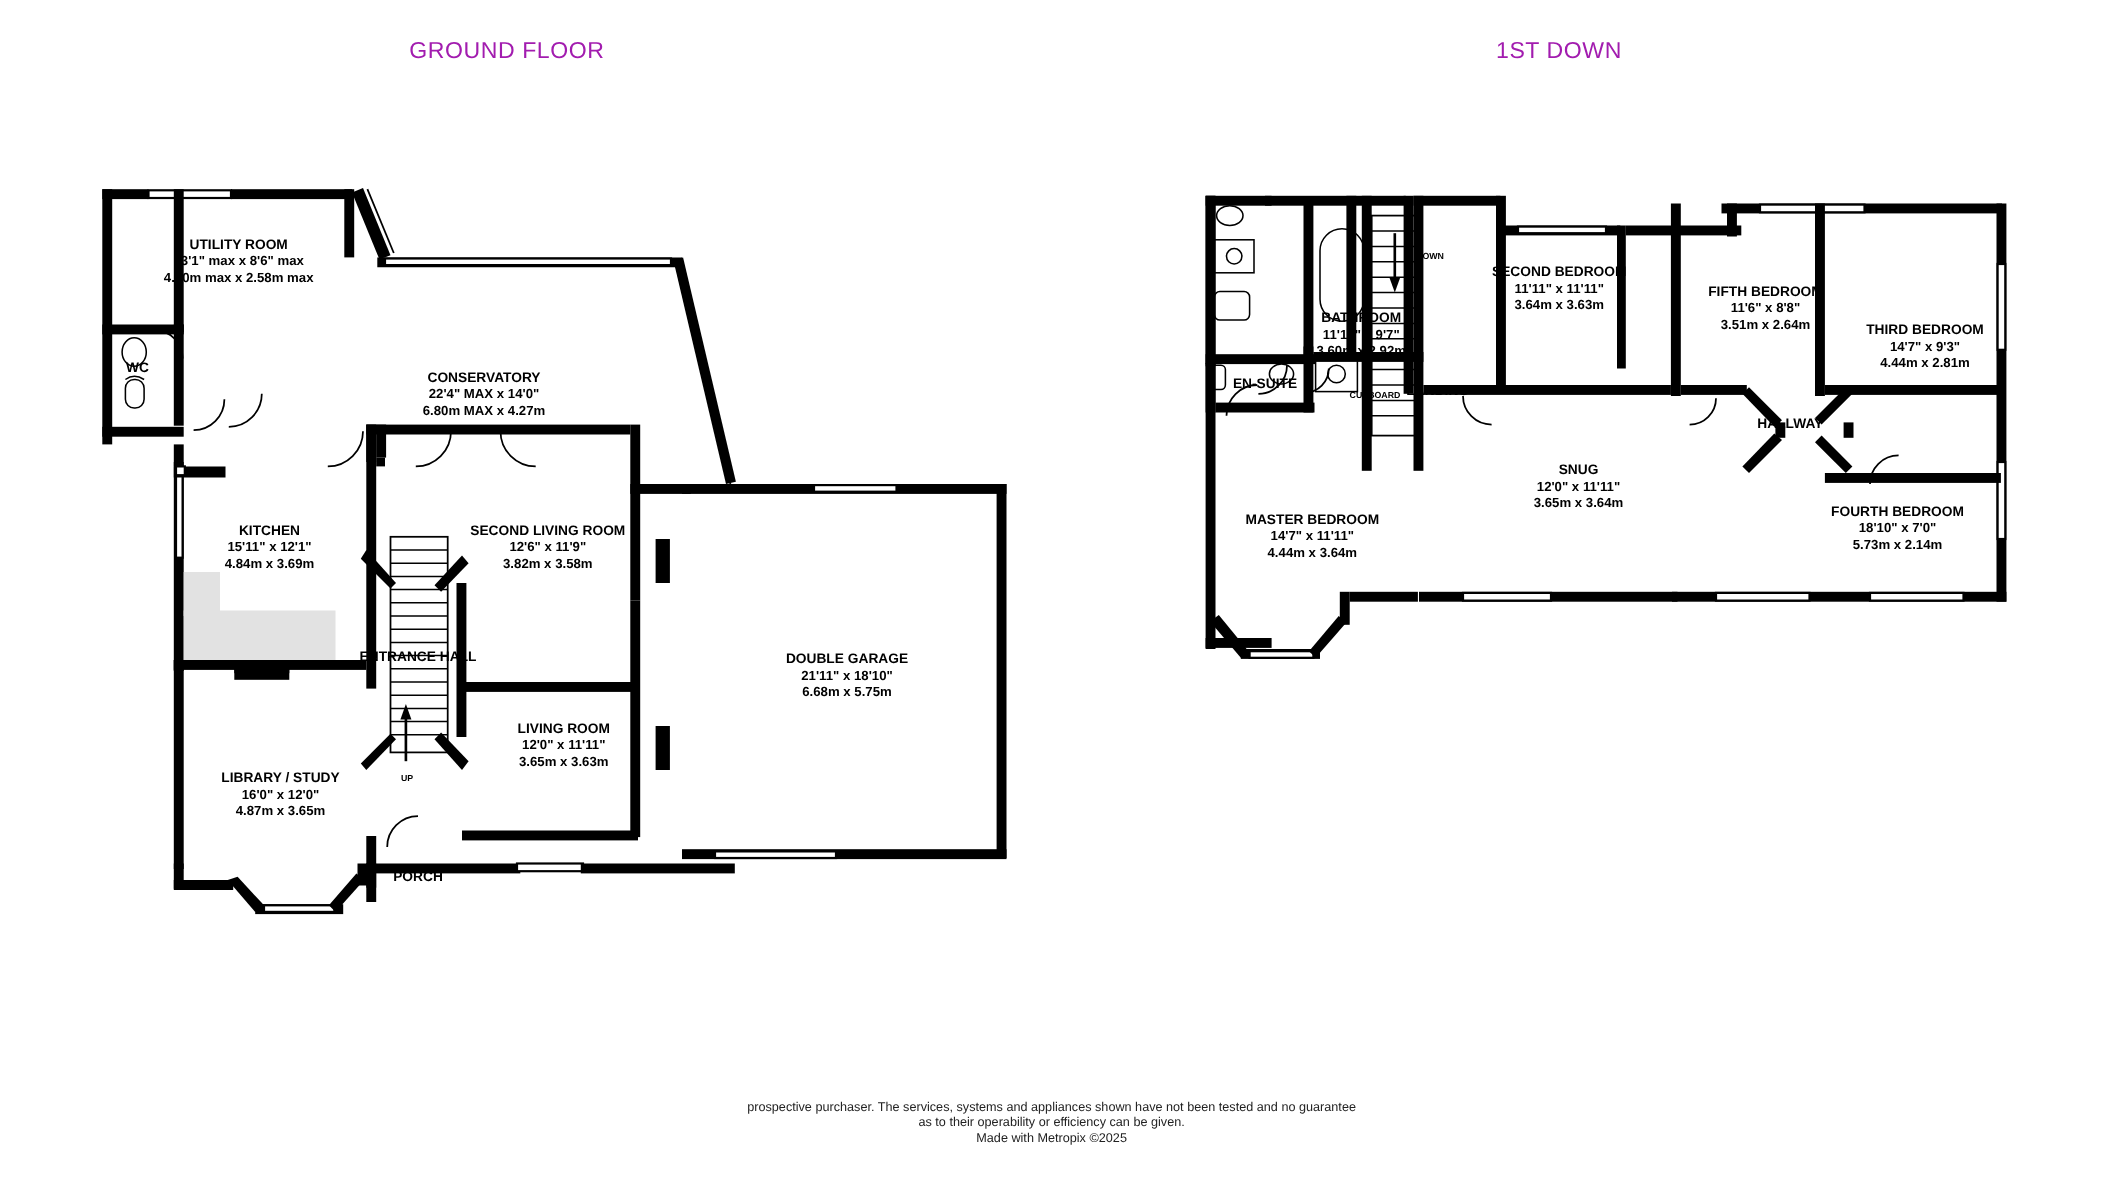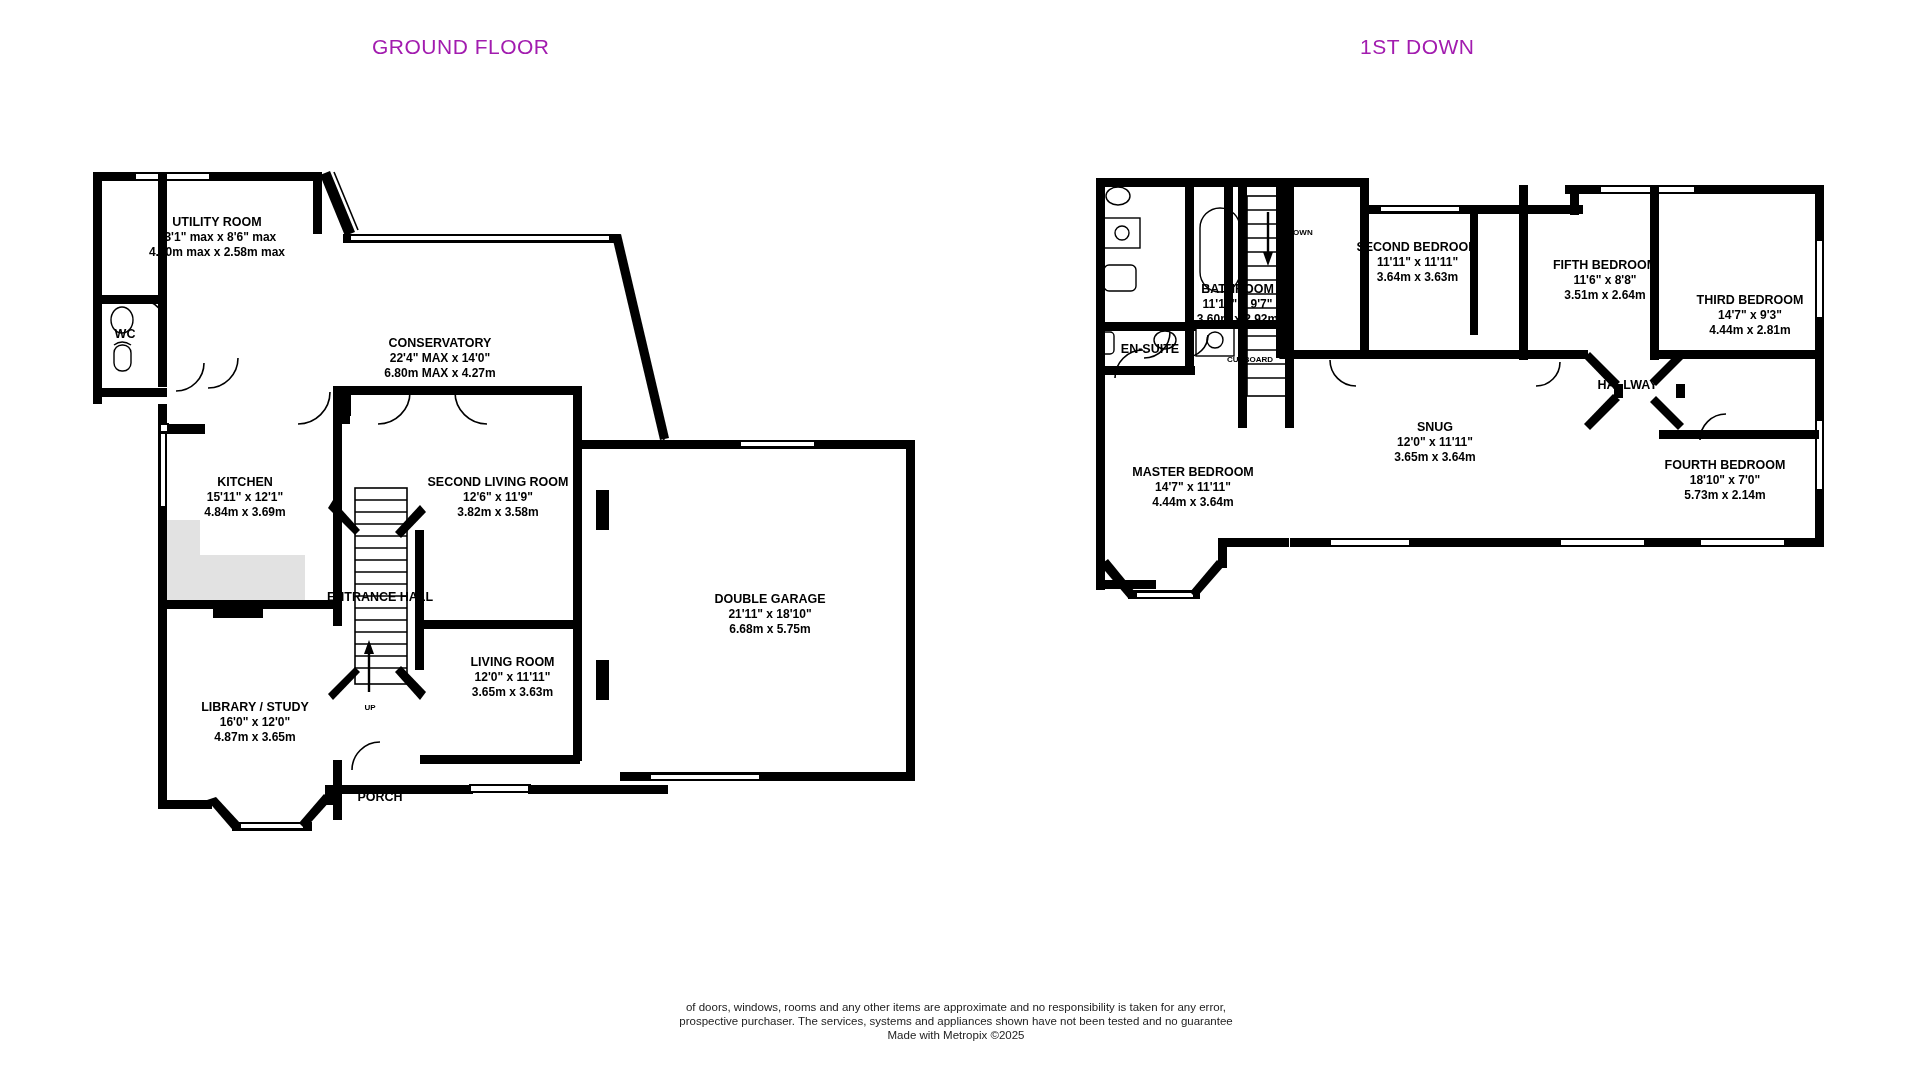--- a/index.html
+++ b/index.html
@@ -347,16 +347,16 @@
 
 <div class="lbl" style="left:1098px;top:465px;width:190px;">
   <div class="nm">MASTER BEDROOM</div>
   <div class="d">14'7"  x 11'11"</div>
   <div class="d">4.44m  x 3.64m</div>
 </div>
 
 <div class="lbl tiny" style="left:1280px;top:225px;width:40px;">DOWN</div>
 
 <div class="footer">
-  <div>of doors, windows, rooms and any other items are approximate and no responsibility is taken for any error,</div>
   <div>prospective purchaser. The services, systems and appliances shown have not been tested and no guarantee</div>
+  <div>as to their operability or efficiency can be given.</div>
   <div>Made with Metropix ©2025</div>
 </div>
 
 </body></html>

